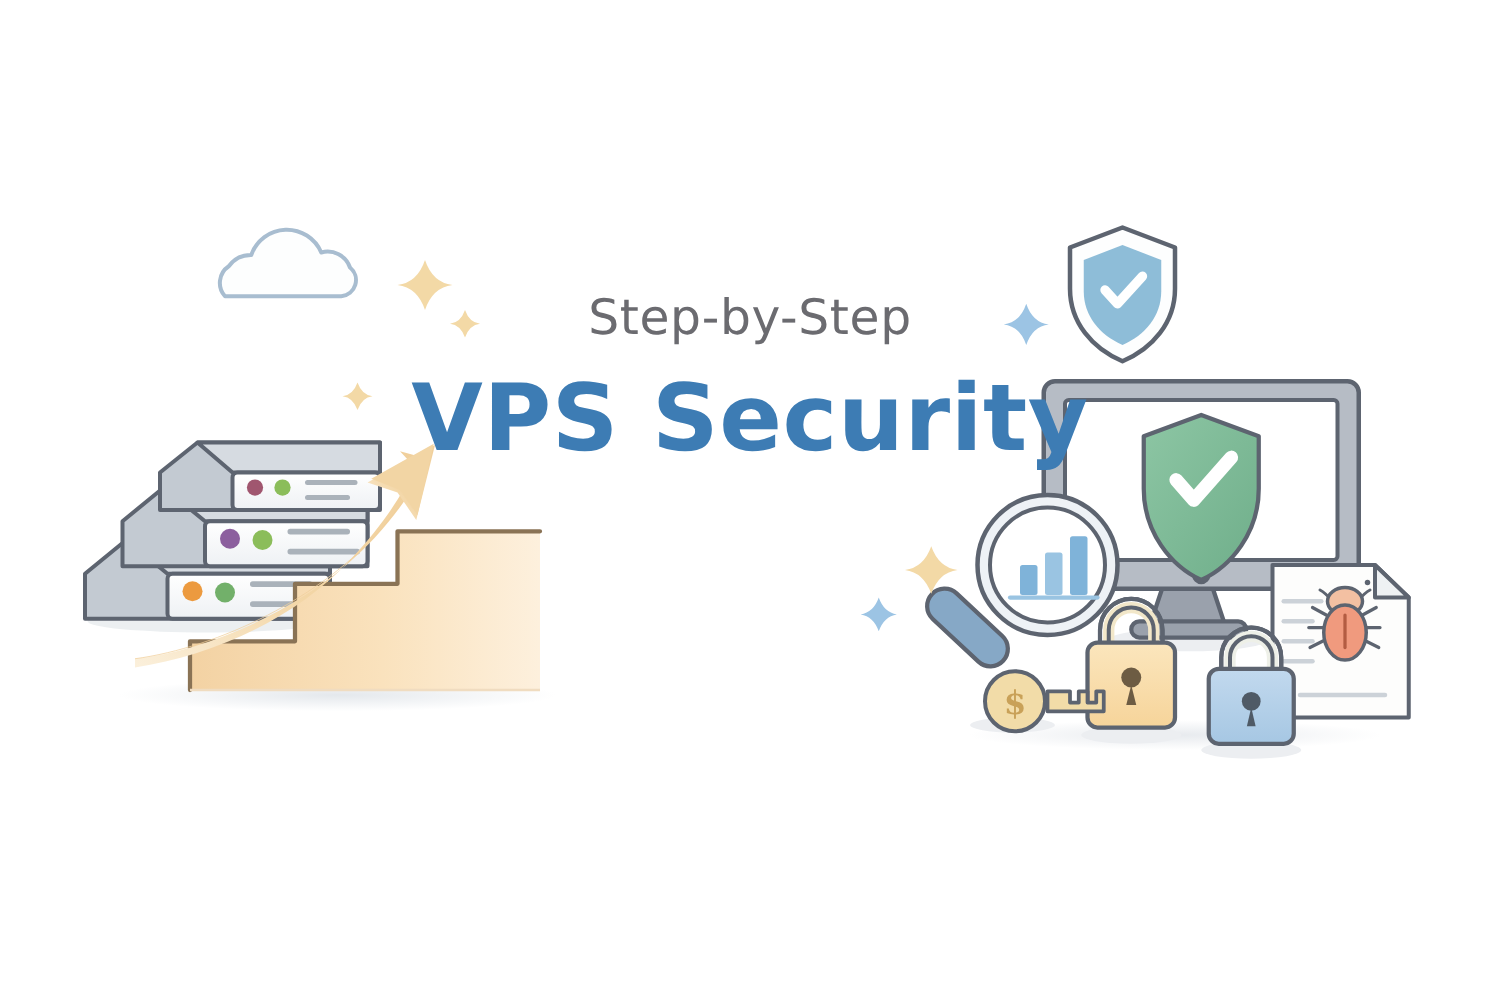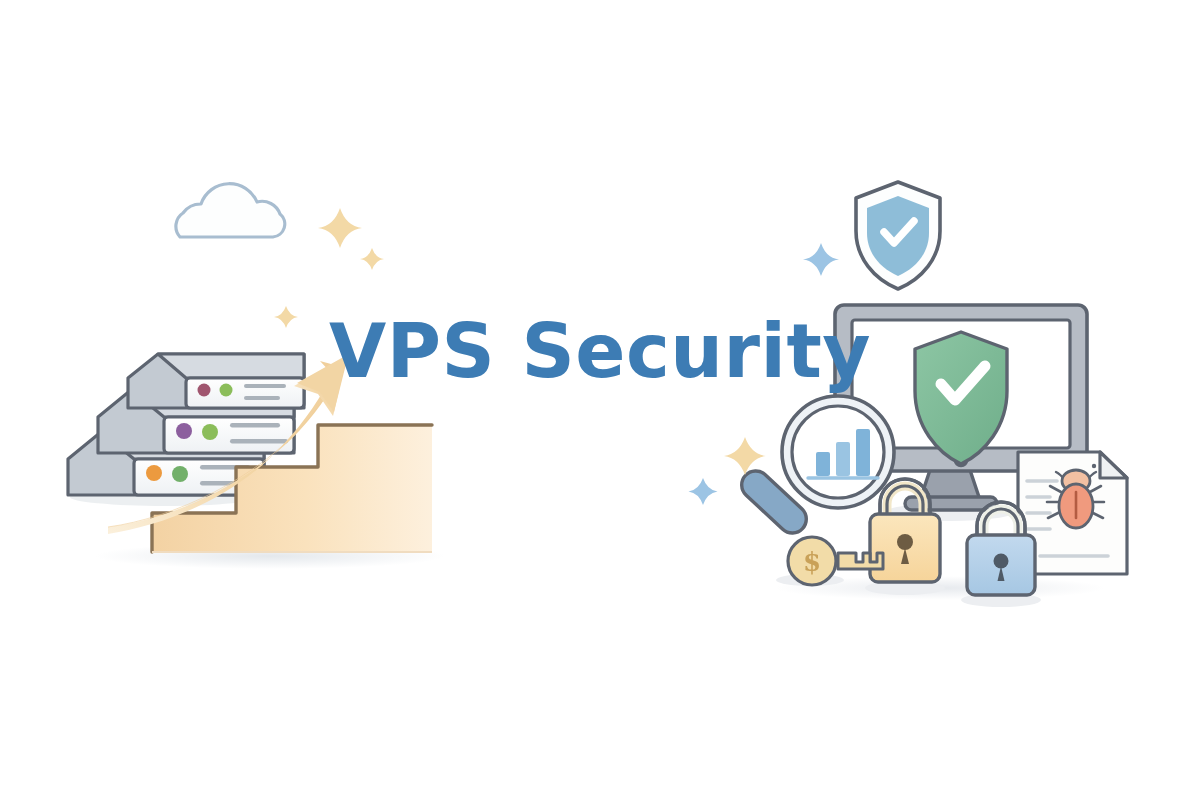--- a/index.html
+++ b/index.html
@@ -40,21 +40,20 @@
     letter-spacing: 0.5px;
     color: #6b6b70;
   }
   .title {
     display: inline-block;
     font-family: "DejaVu Sans", sans-serif;
     font-size: 74px;
     font-weight: 700;
     letter-spacing: 0.5px;
     color: #3d7cb4;
-    margin-top: 16px;
   }
 </style>
 </head>
 <body>
 
 <div id="stage">
 
   <svg class="layer" viewBox="0 0 1200 800" xmlns="http://www.w3.org/2000/svg">
     <defs>
       <linearGradient id="gStairs" x1="0" y1="0" x2="1" y2="0">
@@ -276,17 +275,20 @@
       <path d="M821 243 q5 15 18 16.5 q-13 1.5 -18 16.5 q-5 -15 -18 -16.5 q13 -1.5 18 -16.5 z" fill="#9cc4e4"></path>
     </g>
     <g>
       <path d="M745 437 q6 17 21 19 q-15 2 -21 19 q-6 -17 -21 -19 q15 -2 21 -19 z" fill="#f3d9a6"></path>
     </g>
     <g>
       <path d="M703 478 q4.2 12 14.5 13.5 q-10.3 1.5 -14.5 13.5 q-4.2 -12 -14.5 -13.5 q10.3 -1.5 14.5 -13.5 z" fill="#9cc4e4"></path>
     </g>
   </svg>
 
+  <div class="txt-block" id="subtitle-block">
+    <span class="subtitle">Step-by-Step</span>
+  </div>
   <div class="txt-block" id="title-block">
     <span class="title">VPS Security</span>
   </div>
 
 </div>
 
 </body></html>

